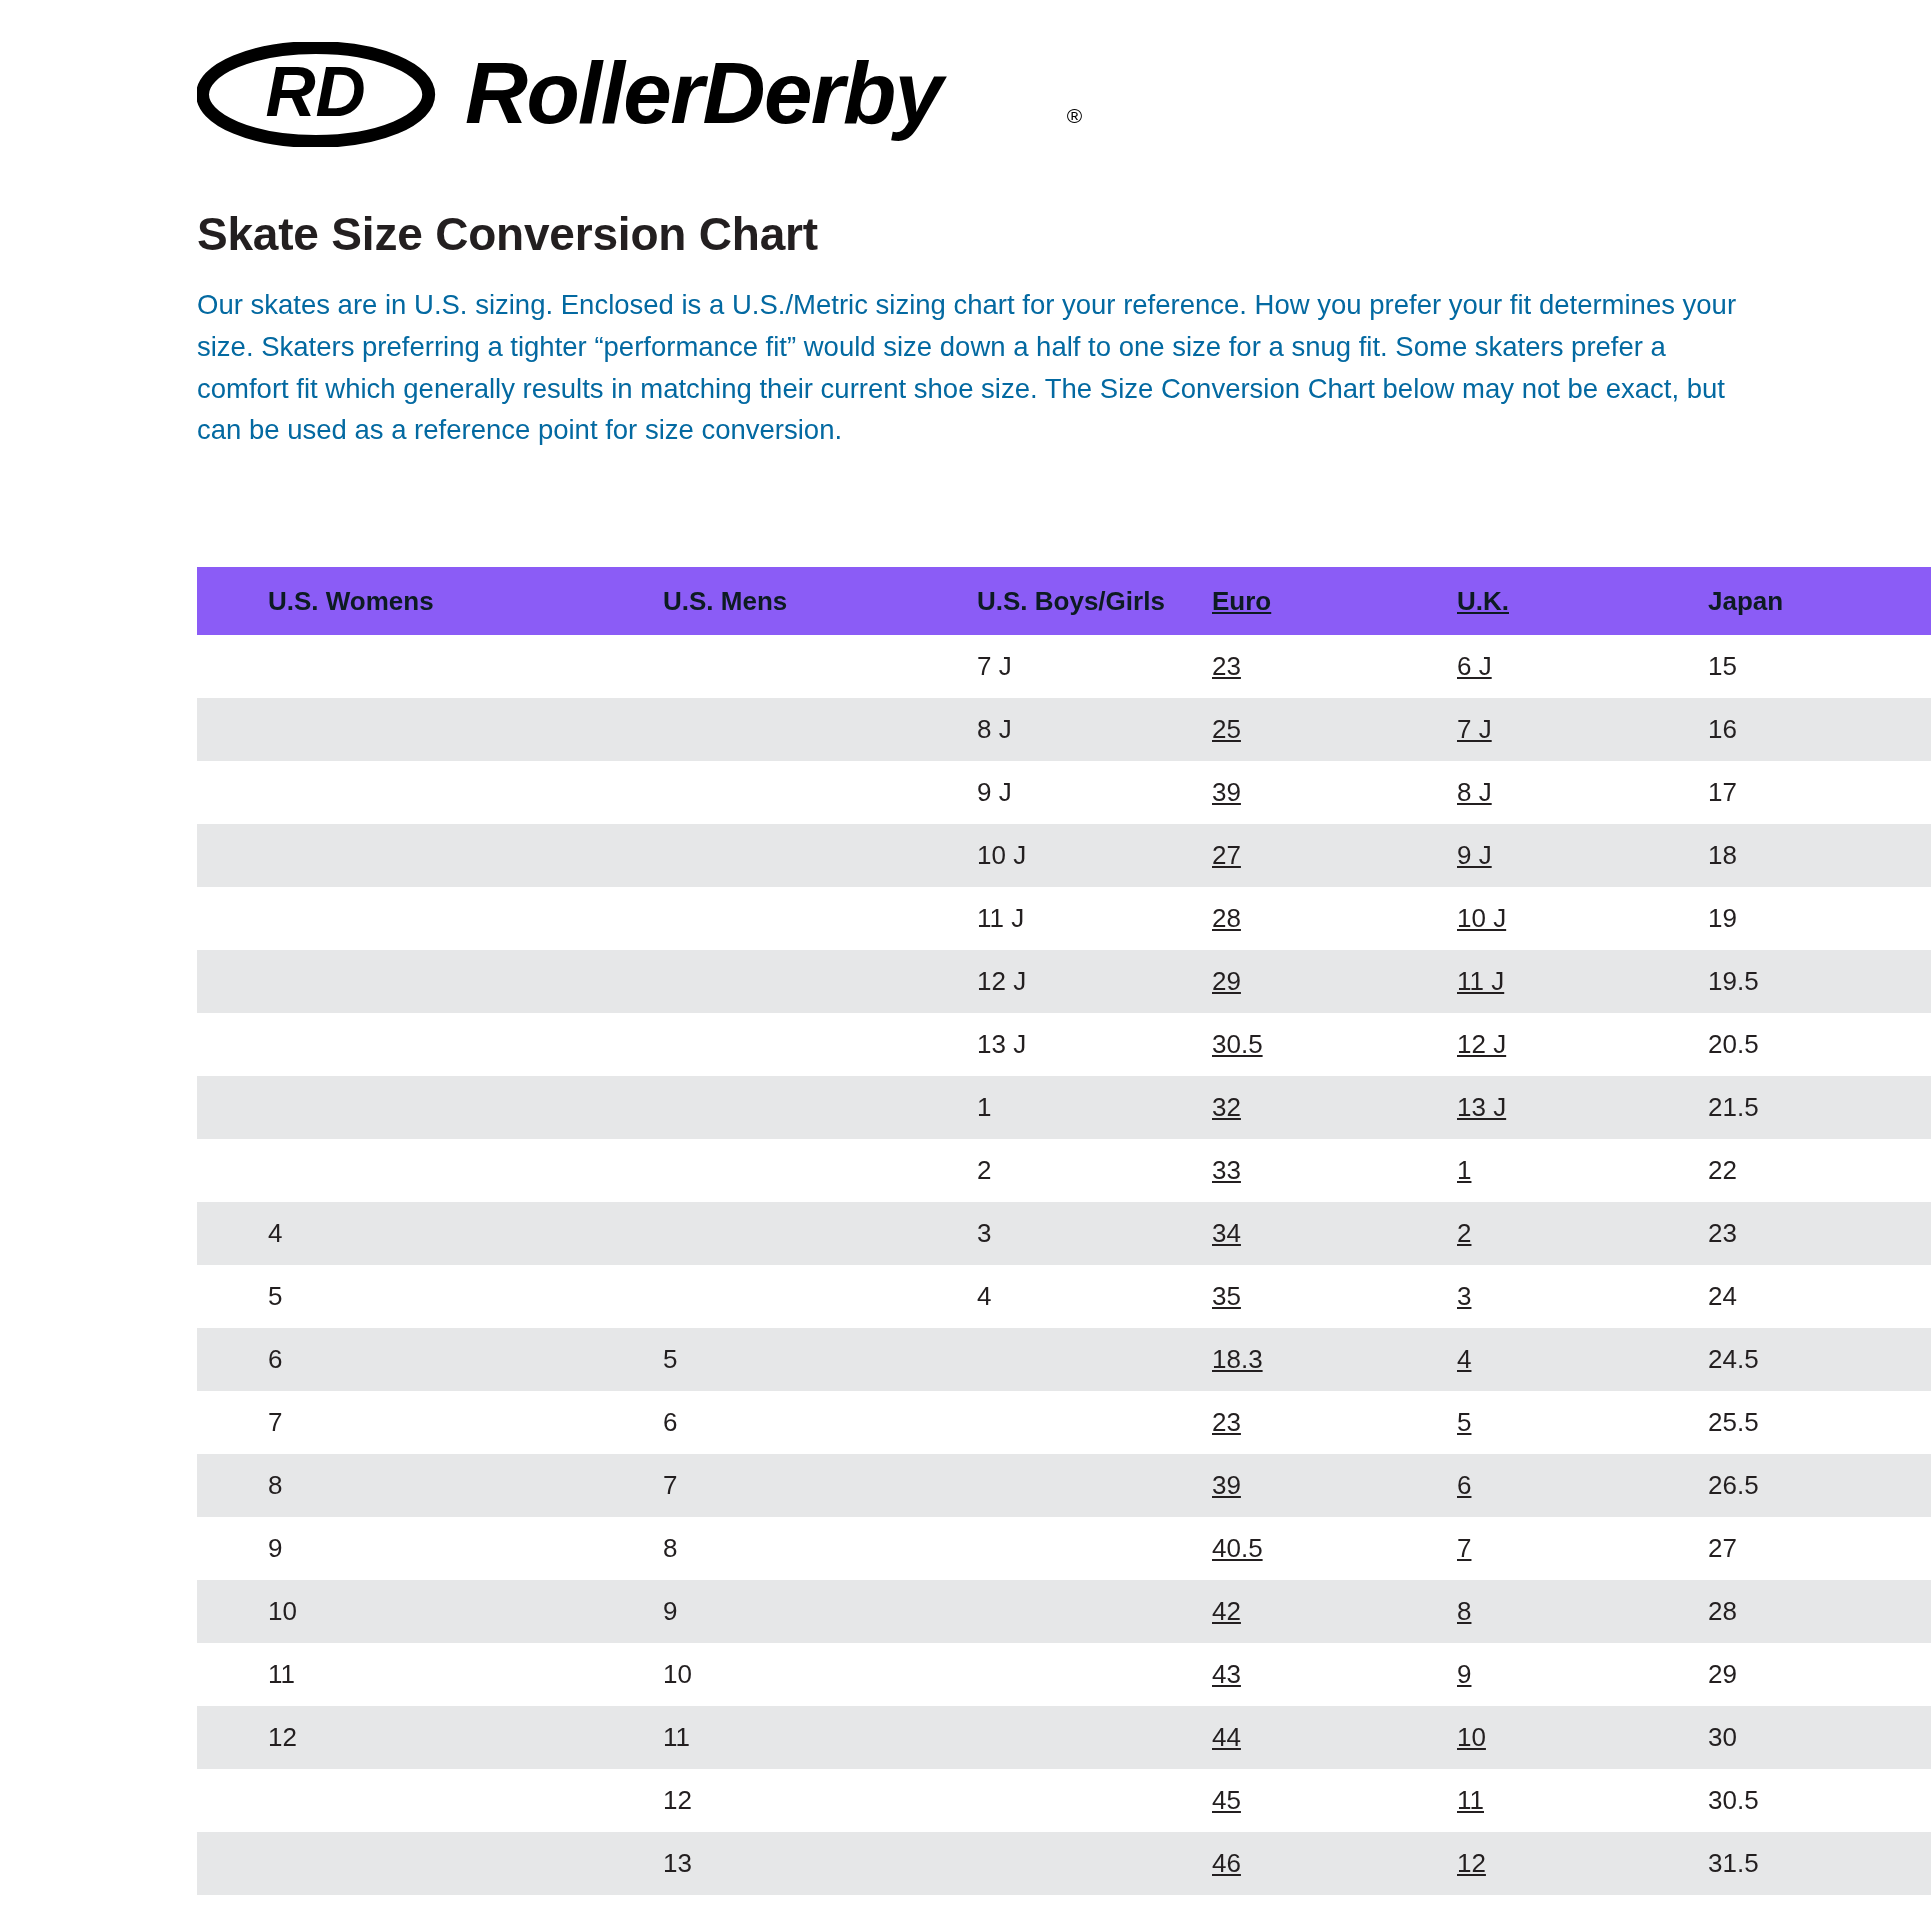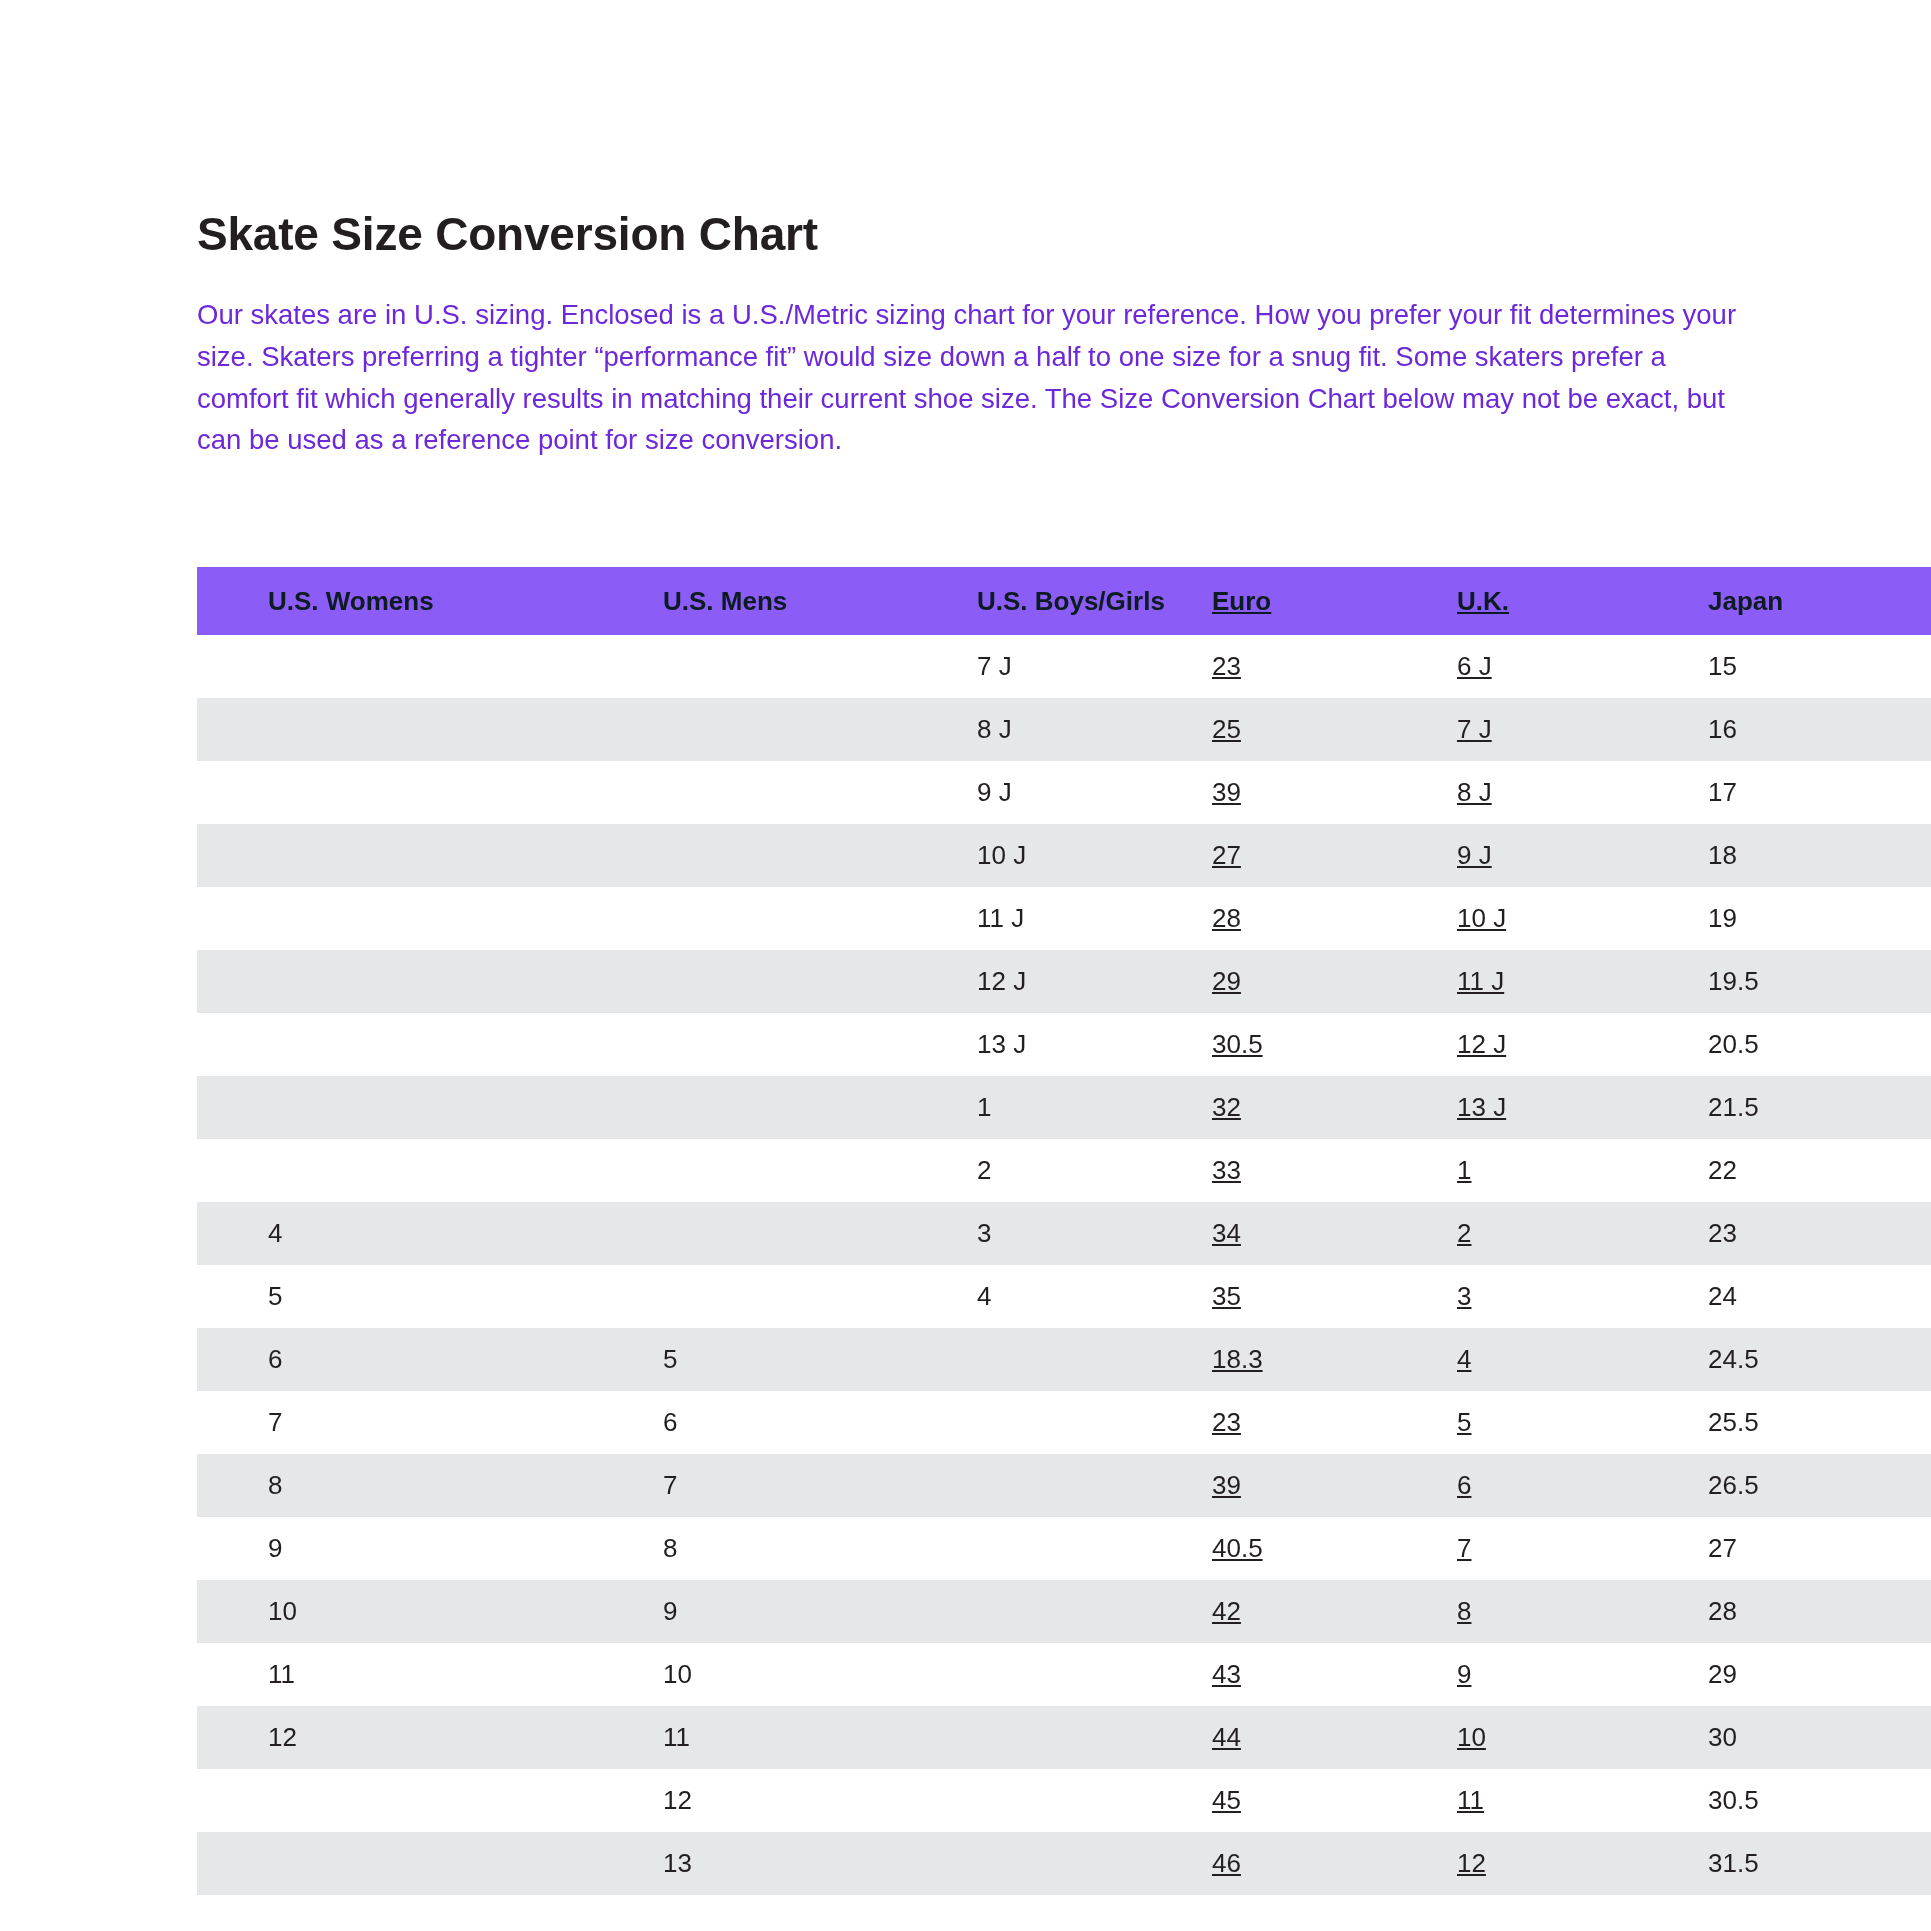--- a/index.html
+++ b/index.html
@@ -37,25 +37,25 @@
     left: 197px;
     top: 207px;
     font-size: 46px;
     font-weight: bold;
     letter-spacing: -0.2px;
     color: #231f20;
   }
   .intro {
     position: absolute;
     left: 197px;
-    top: 294px;
+    top: 284px;
     width: 1556px;
     font-size: 27.5px;
     line-height: 1.52;
-    color: #6d28d9;
+    color: #0369a1;
   }
 
   
   .table-wrap {
     position: absolute;
     left: 197px;
     top: 567px;
     width: 1553px;
   }
   table.size-table {
@@ -96,20 +96,30 @@
   th.c2 { padding-left: 71px !important; }
   th.c3 { padding-left: 20px !important; }
   th.c4 { padding-left: 20px !important; }
   th.c5 { padding-left: 20px !important; }
 </style>
 </head>
 <body>
 
 <div class="page">
 
+  <div class="logo-wrap">
+    <svg class="logo-svg" width="1053" height="105" viewBox="0 0 1300 130" xmlns="http://www.w3.org/2000/svg">
+
+      <ellipse cx="145" cy="65" rx="140" ry="58" fill="none" stroke="#000" stroke-width="16"></ellipse>
+      <text x="145" y="92" font-family="Liberation Sans, sans-serif" font-size="86" font-weight="bold" font-style="italic" text-anchor="middle" fill="#000">RD</text>
+
+      <text x="330" y="100" font-family="Liberation Sans, sans-serif" font-size="108" font-weight="bold" font-style="italic" fill="#000" letter-spacing="-2">RollerDerby</text>
+      <text x="1075" y="100" font-family="Liberation Sans, sans-serif" font-size="26" fill="#000">®</text>
+    </svg>
+  </div>
 
   <div class="title">Skate Size Conversion Chart</div>
 
   <div class="intro">Our skates are in U.S. sizing. Enclosed is a U.S./Metric sizing chart for your reference. How you prefer your fit determines your size. Skaters preferring a tighter “performance fit” would size down a half to one size for a snug fit. Some skaters prefer a comfort fit which generally results in matching their current shoe size. The Size Conversion Chart below may not be exact, but can be used as a reference point for size conversion.</div>
 
   <div class="table-wrap">
     <table class="size-table">
       <thead>
         <tr>
           <th class="c0">U.S. Womens</th>

